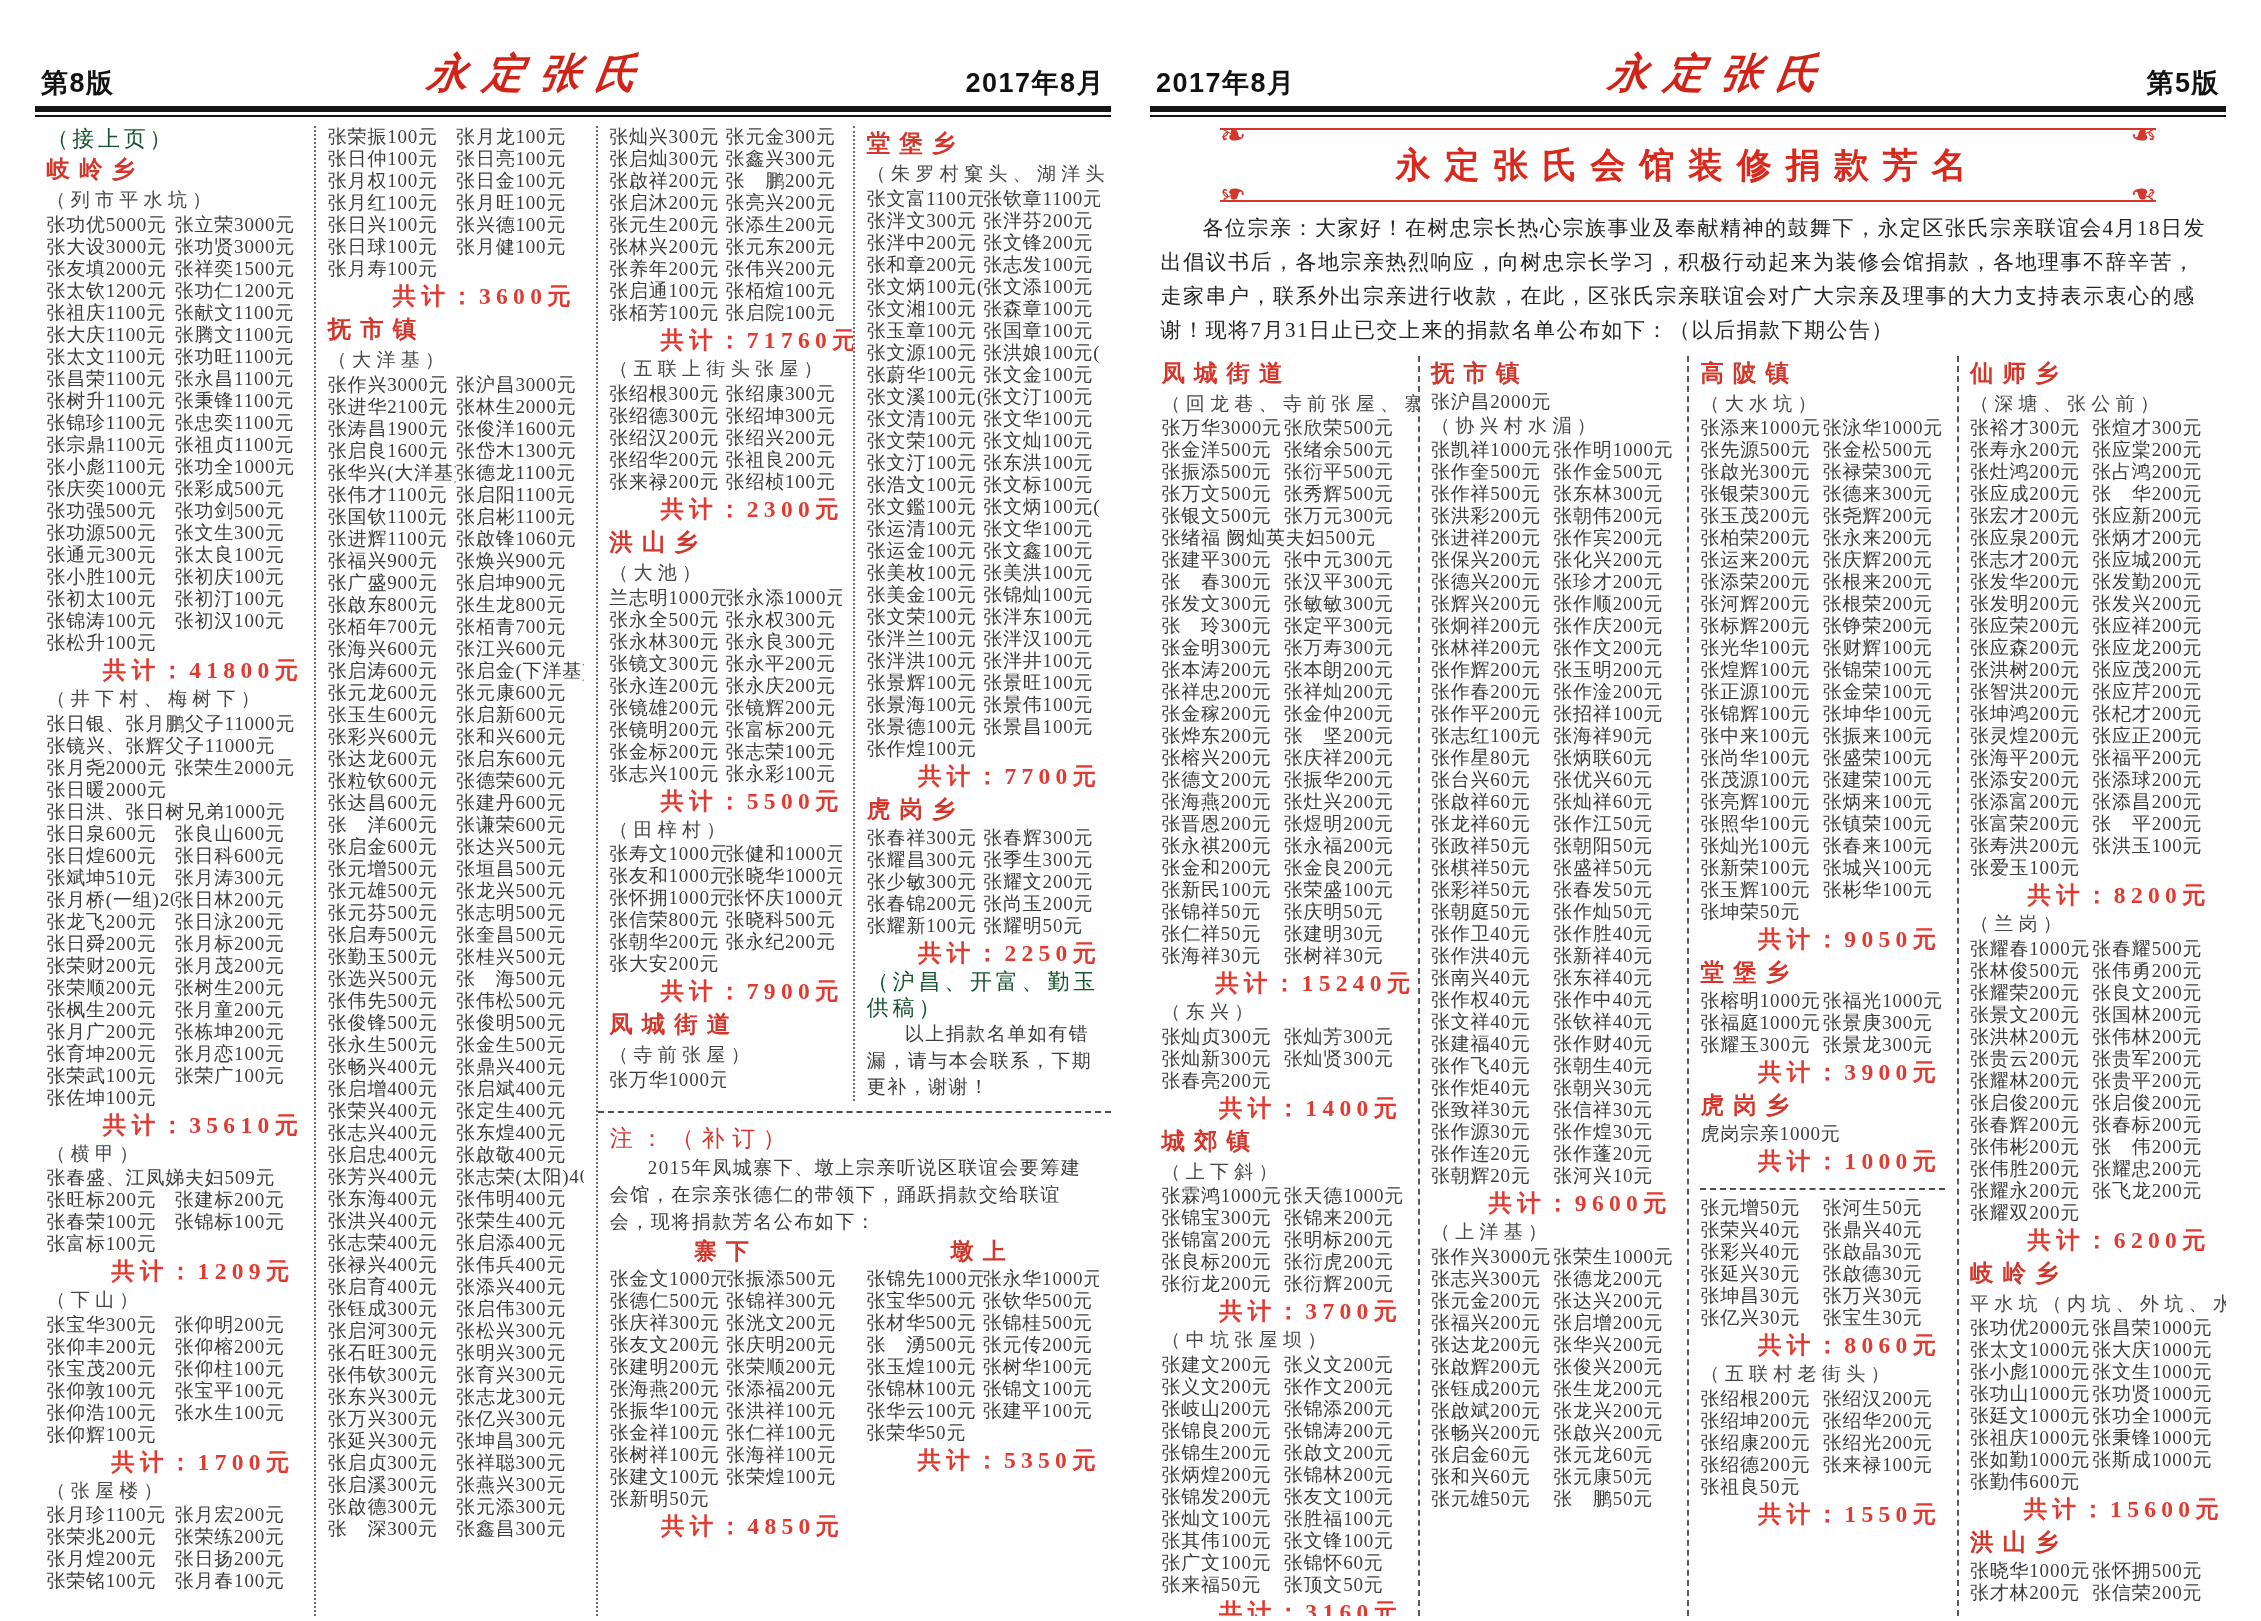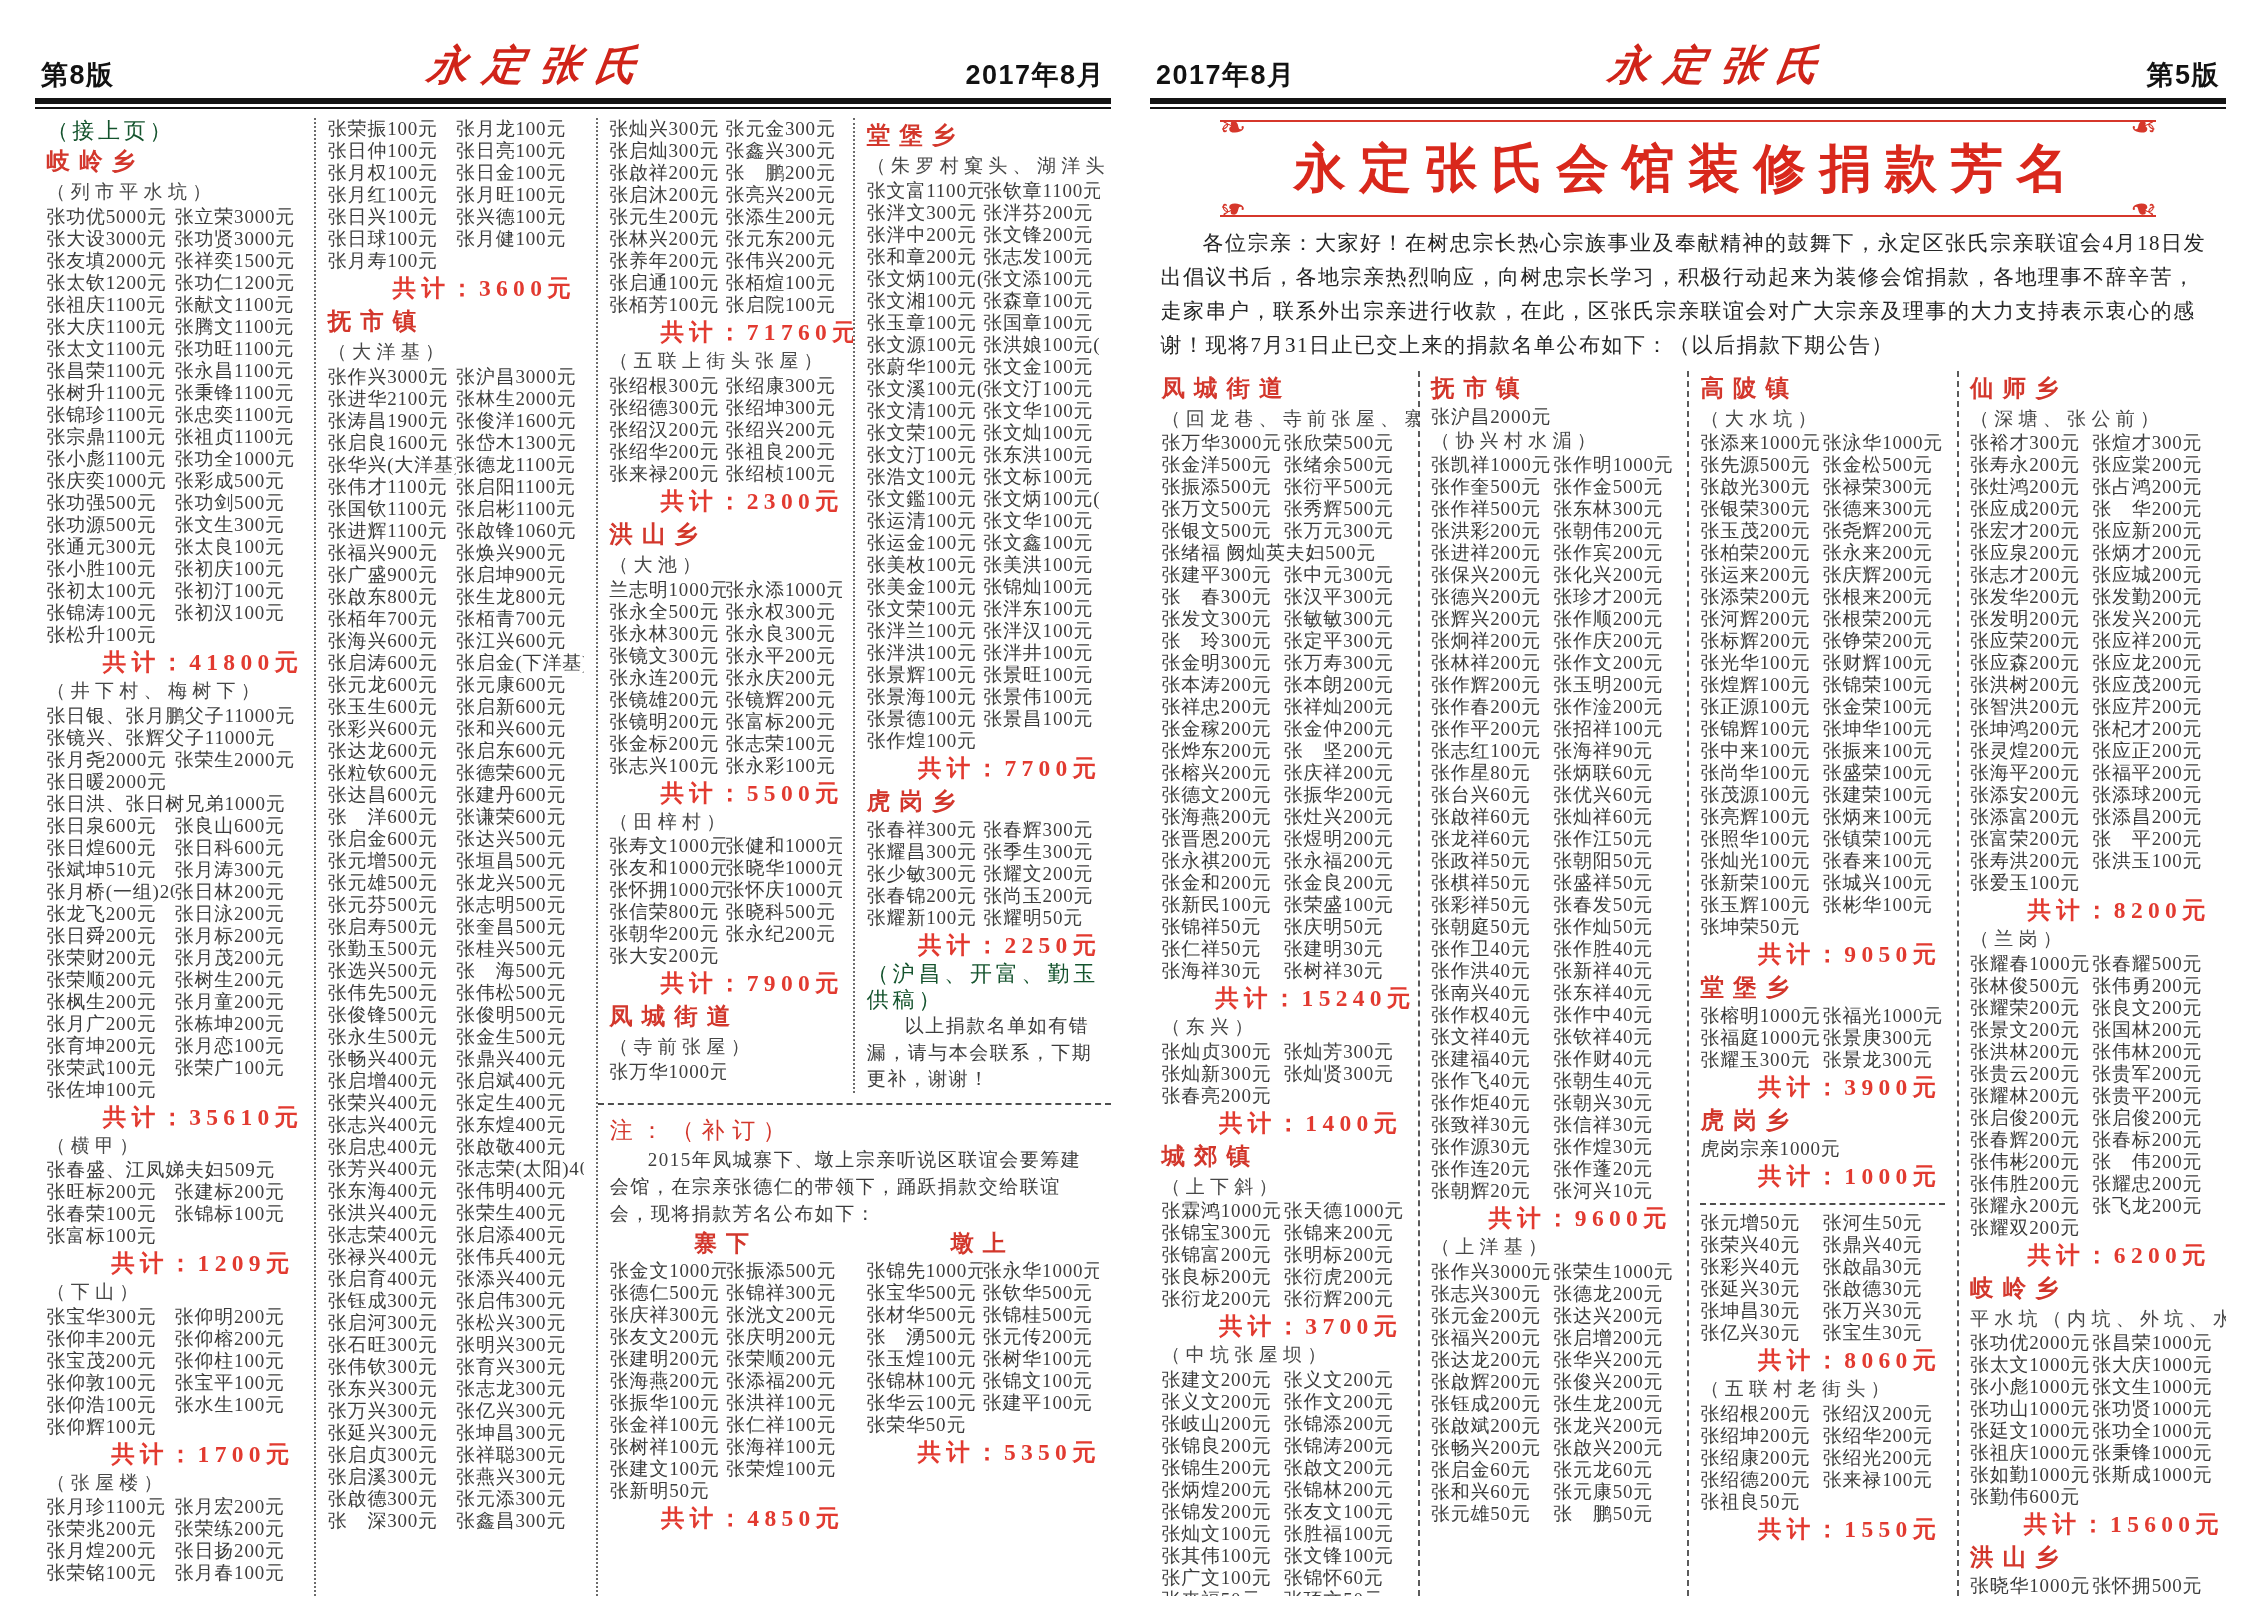--- a/index.html
+++ b/index.html
@@ -1,18 +1,18 @@
 <!DOCTYPE html>
 <html style="font-size:12px"><head>
 <meta charset="utf-8">
 <style>
   html,body{margin:0;padding:0;background:#ffffff;}
   body{width:2261px;height:1622px;overflow:hidden;
        font-family:"Liberation Serif","DejaVu Serif",serif;}
-  .spread{display:flex;gap:39px;padding:38px 35px 0;box-sizing:border-box;height:1596px;}
+  .spread{display:flex;gap:39px;padding:26px 35px 0;box-sizing:border-box;height:1596px;margin-top:20px;}
   .page{flex:1;display:flex;flex-direction:column;min-width:0;}
   .page-header{display:flex;align-items:flex-end;justify-content:space-between;height:55px;padding:0 6px 4.6px;}
   .page-label,.page-date{font-family:"Liberation Sans","DejaVu Sans",sans-serif;font-weight:bold;font-size:27px;color:#121212;letter-spacing:1.5px;}
   .masthead{font-weight:bold;font-style:italic;font-size:41px;color:#d02419;letter-spacing:15px;transform:skewX(-8deg);}
   .rule{border-top:6px solid #141414;border-bottom:2.3px solid #141414;height:3.8px;}
   .columns{display:flex;flex:1;margin-top:9px;min-height:0;}
   .col{flex:1;padding:0 11.4px;min-width:0;overflow:hidden;}
   .page-left .columns > .col + .col,
   .page-left .columns > .group-cd{border-left:2.3px dotted #6a6a6a;}
   .page-right .columns > .col + .col{border-left:2.3px dashed #5a5a5a;}
@@ -29,21 +29,21 @@
   .sub{color:#474747;font-size:19px;letter-spacing:5.3px;line-height:26.6px;white-space:nowrap;}
   .total{color:#e23a30;font-weight:bold;font-size:23.5px;letter-spacing:5.3px;line-height:32px;text-align:center;padding-left:22%;white-space:nowrap;}
   .note{color:#14532d;font-size:22px;letter-spacing:3.8px;line-height:26px;}
   .note.tc{text-align:left;}
   .para{color:#3c3c3c;font-size:19px;line-height:26.6px;letter-spacing:1.5px;text-indent:2em;}
   .center-hd{color:#d3372c;font-weight:bold;font-size:23px;text-align:center;letter-spacing:9px;line-height:33px;}
   .divider{border-top:2.3px dashed #4e4e4e;margin:10.6px 0 7.6px;}
   .note-title{color:#d3372c;font-weight:normal;font-size:23px;letter-spacing:7.6px;line-height:33px;}
   
   .banner-box{position:relative;margin:10.6px 70px 6px;border-top:2.3px solid #d6372b;border-bottom:2.3px solid #d6372b;text-align:center;padding:12px 0 10.6px;}
-  .banner-text{font-size:52px;font-weight:bold;color:#d9281c;letter-spacing:13.7px;white-space:nowrap;}
+  .banner-text{font-size:35px;font-weight:bold;color:#d9281c;letter-spacing:13.7px;white-space:nowrap;}
   .corner{position:absolute;color:#d6372b;font-size:32px;line-height:32px;width:35px;height:35px;}
   .corner.tl{left:-4.6px;top:-10.6px;}
   .corner.tr{right:-4.6px;top:-10.6px;transform:scaleX(-1);}
   .corner.bl{left:-4.6px;bottom:-10.6px;transform:scaleY(-1);}
   .corner.br{right:-4.6px;bottom:-10.6px;transform:scale(-1,-1);}
   .intro{color:#262626;font-size:21px;line-height:34px;letter-spacing:1.5px;text-indent:2em;padding:3px 10.6px 0;margin:0;}
 </style>
 </head>
 <body>
 

